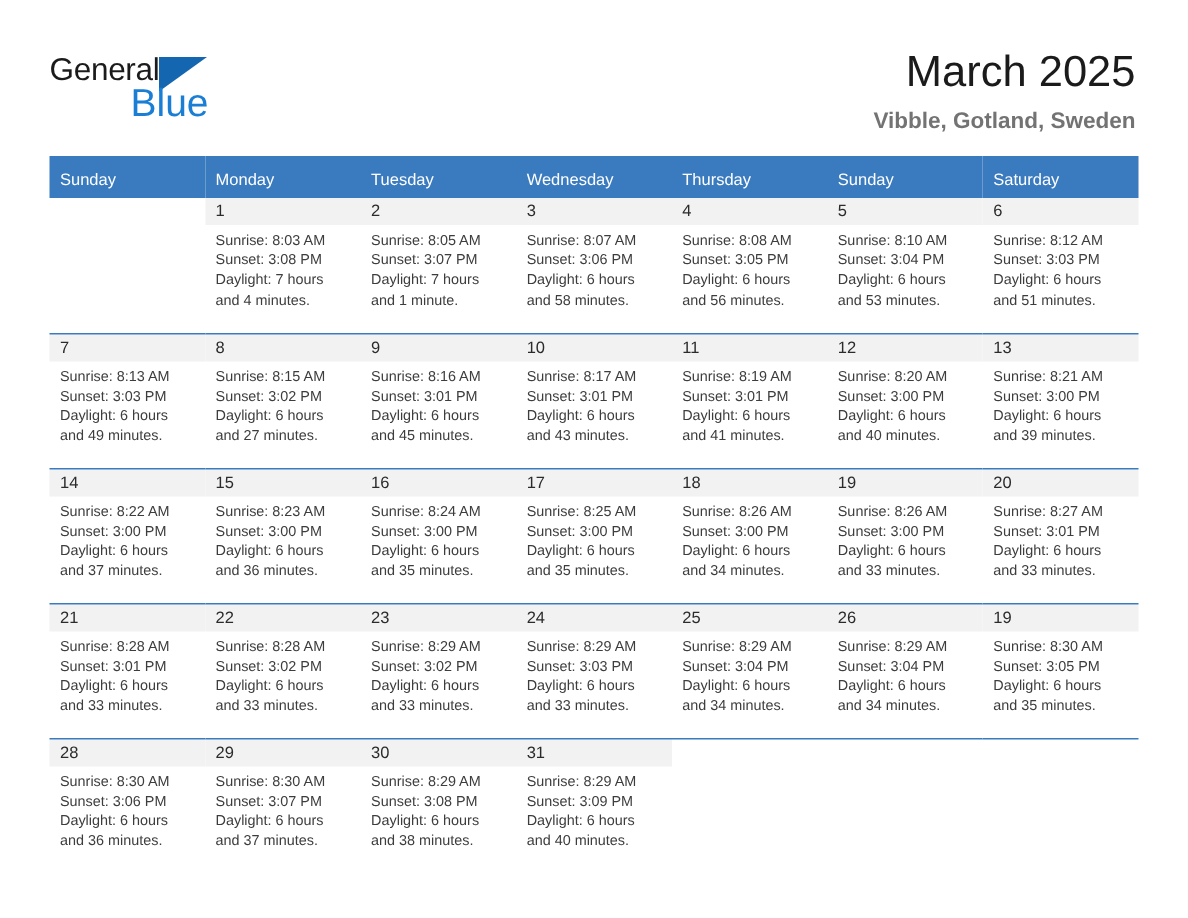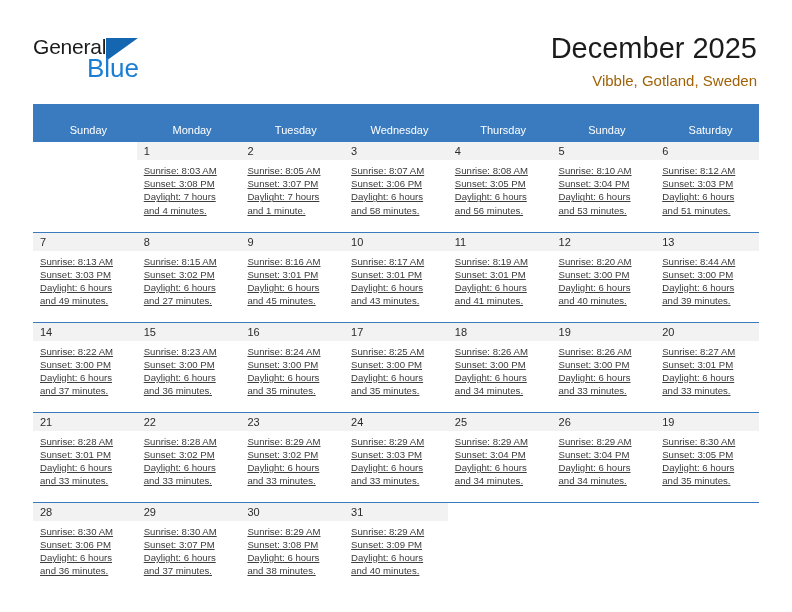--- a/index.html
+++ b/index.html
@@ -61,42 +61,43 @@
   }
   .cal-title {
     font-size: 29px;
     color: #1b1b1b;
     line-height: 36px;
     font-weight: normal;
     white-space: nowrap;
   }
   .cal-subtitle {
     font-size: 15px;
-    color: #a16207;
+    color: #737373;
     line-height: 22px;
     margin-top: 4px;
     white-space: nowrap;
+    font-weight: bold;
   }
 
   
   .calendar {
     position: absolute;
     left: 33px;
     top: 104px;
     width: 726px;
     border-collapse: collapse;
     table-layout: fixed;
   }
   .calendar th {
     background: #3a7bbf;
     color: #ffffff;
     font-size: 11px;
     font-weight: normal;
-    text-align: center;
-    padding: 20px 0 6px 7px;
+    text-align: left;
+    padding: 10px 0 6px 7px;
     height: 22px;
     border: none;
   }
   .calendar td {
     vertical-align: top;
     padding: 0;
     border: none;
     border-top: 1px solid #3a7bbf;
     height: 90px;
     width: 103.71px;
@@ -110,38 +111,37 @@
     padding: 3px 0 3px 7px;
     height: 18px;
     line-height: 12px;
   }
   .daynum.empty { background: #ffffff; }
   .info {
     padding: 4px 5px 0 7px;
     font-size: 9.6px;
     color: #3d3d3d;
     line-height: 13.2px;
-    text-decoration: underline;
   }
   .info div { white-space: nowrap; }
 </style>
 </head>
 <body>
 
 <div class="page">
 
   <div class="header">
     <div class="logo">
       <span class="logo-general">General</span>
       <span class="logo-tri"></span>
       <span class="logo-blue">Blue</span>
     </div>
 
     <div class="title-block">
-      <div class="cal-title">December 2025</div>
+      <div class="cal-title">March 2025</div>
       <div class="cal-subtitle">Vibble, Gotland, Sweden</div>
     </div>
   </div>
 
   <table class="calendar">
     <thead>
       <tr>
         <th>Sunday</th>
         <th>Monday</th>
         <th>Tuesday</th>
@@ -262,21 +262,21 @@
             <div class="info">
               <div>Sunrise: 8:20 AM</div>
               <div>Sunset: 3:00 PM</div>
               <div>Daylight: 6 hours</div>
               <div>and 40 minutes.</div>
             </div>
           </td>
           <td>
             <div class="daynum">13</div>
             <div class="info">
-              <div>Sunrise: 8:44 AM</div>
+              <div>Sunrise: 8:21 AM</div>
               <div>Sunset: 3:00 PM</div>
               <div>Daylight: 6 hours</div>
               <div>and 39 minutes.</div>
             </div>
           </td>
         </tr>
         <tr class="week">
           <td>
             <div class="daynum">14</div>
             <div class="info">

